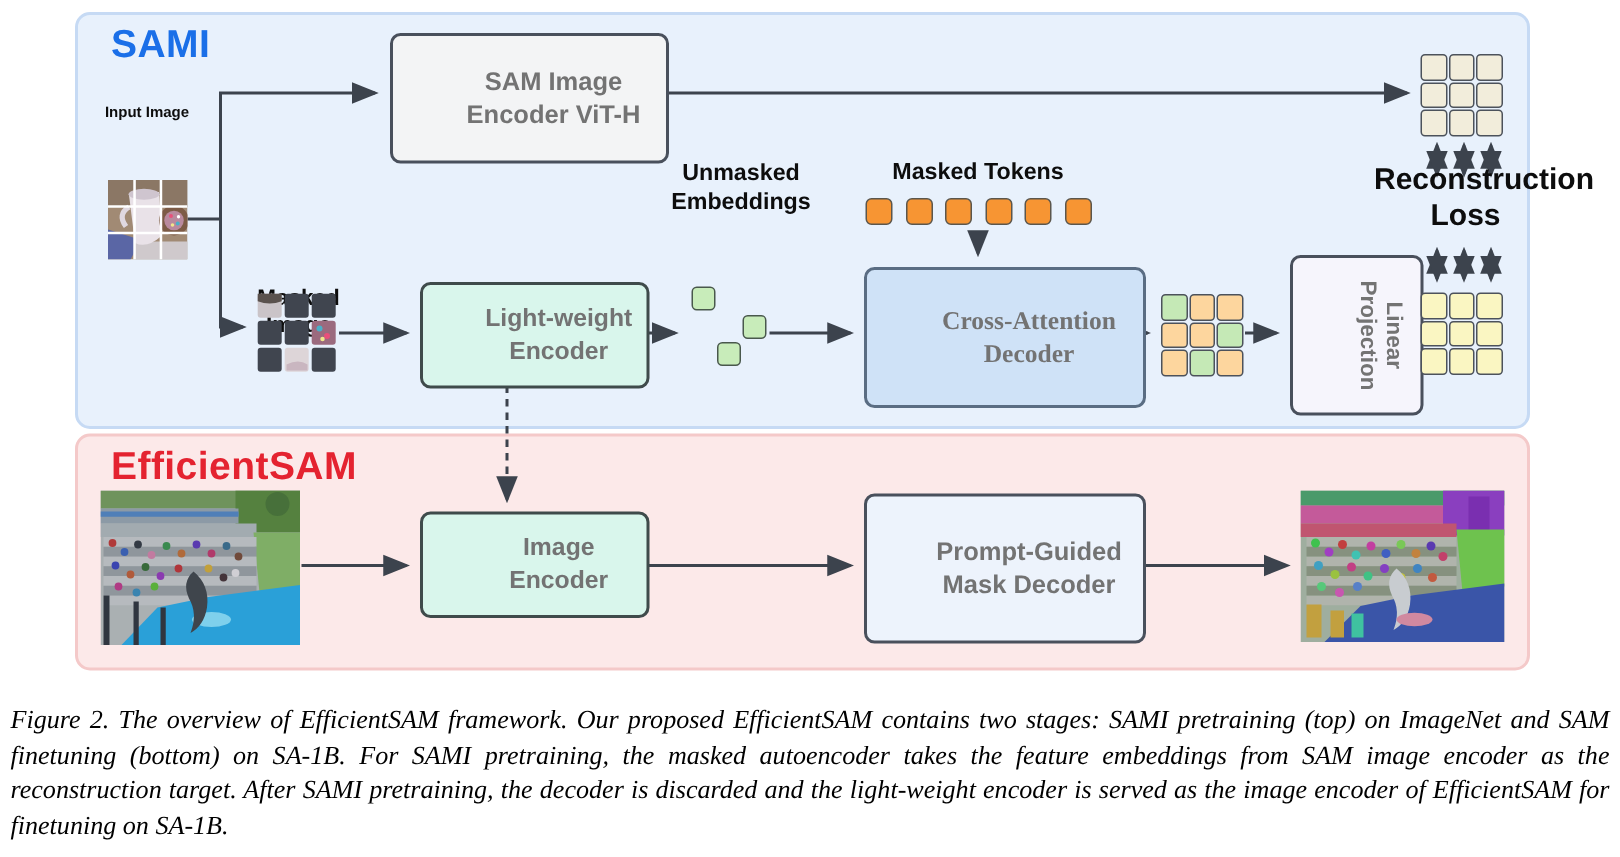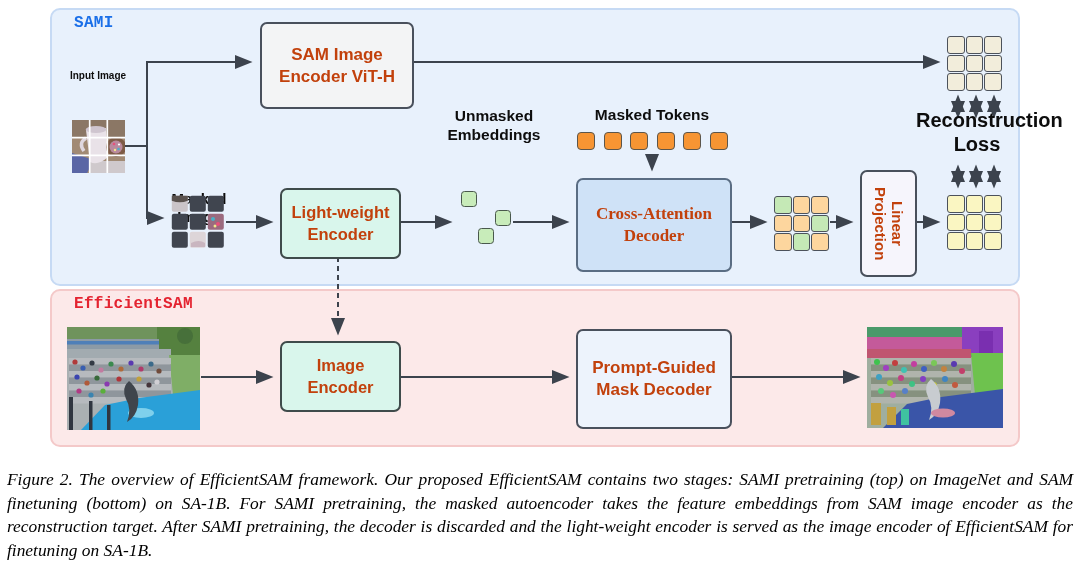--- a/index.html
+++ b/index.html
@@ -2,31 +2,31 @@
 <html><head>
 <meta charset="utf-8">
 <style>
   html,body{margin:0;padding:0;background:#ffffff;}
   body{width:1080px;height:571px;font-family:"Liberation Sans",sans-serif;overflow:hidden;position:relative;}
   .diagram{position:relative;width:1080px;height:460px;}
   .arrows{position:absolute;left:0;top:0;z-index:1;}
   .panel{position:absolute;border-radius:10px;z-index:0;}
   .panel-sami{left:50px;top:8px;width:966px;height:274px;background:#e8f1fc;border:2px solid #c6daf4;}
   .panel-esam{left:50px;top:289px;width:966px;height:154px;background:#fce9e9;border:2px solid #f4c9c9;}
-  .panel-title{position:absolute;font-weight:bold;font-size:16px;z-index:2;letter-spacing:.3px;font-family:Liberation Mono, monospace;}
+  .panel-title{position:absolute;font-weight:bold;font-size:26px;z-index:2;letter-spacing:.3px;}
   .title-sami{left:74px;top:14px;}
   .title-esam{left:74px;top:295px;}
   .lbl{position:absolute;font-weight:bold;color:#0d0d0d;text-align:center;z-index:2;line-height:1.2;}
   .lbl-input{left:66px;top:70px;width:64px;font-size:10px;}
   .lbl-masked-img{left:164px;top:150px;width:70px;font-size:15px;margin-top:40px;}
   .lbl-unmasked{left:435px;top:107px;width:118px;font-size:15.5px;}
   .lbl-masked-tok{left:566px;top:106px;width:172px;font-size:15.5px;}
   .lbl-recon{left:916px;top:108px;width:122px;font-size:20px;}
   .node{position:absolute;display:flex;align-items:center;justify-content:center;text-align:center;
-        font-weight:bold;color:#c2410c;border:2px solid #49505c;border-radius:7px;z-index:2;line-height:1.28;}
+        font-weight:bold;color:#737373;border:2px solid #49505c;border-radius:7px;z-index:2;line-height:1.28;padding-left:32px;}
   .node-sam{left:260px;top:22px;width:150px;height:83px;background:#f3f4f5;font-size:17px;}
   .node-lw{left:280px;top:188px;width:117px;height:67px;background:#d9f6ec;border-color:#3f4b4b;font-size:16.5px;}
   .node-cad{left:576px;top:178px;width:152px;height:90px;background:#cfe2f7;border-color:#5a6d83;font-size:17px;font-family:Liberation Serif, serif;}
   .node-lp{left:860px;top:170px;width:53px;height:103px;background:#f6f5fc;font-size:15px;}
   .node-ie{left:280px;top:341px;width:117px;height:67px;background:#d9f6ec;border-color:#3f4b4b;font-size:16.5px;}
   .node-pmd{left:576px;top:329px;width:152px;height:96px;background:#edf3fc;font-size:17px;}
   .vtext{writing-mode:vertical-rl;line-height:1.15;}
   .tokens-row{position:absolute;left:577px;top:132px;width:151px;height:20px;display:flex;justify-content:space-between;z-index:2;}
   .token{width:18px;height:18px;border:1.7px solid#5b564c;border-radius:4px;box-sizing:border-box;}
   .embed-layer{position:absolute;inset:0;z-index:2;pointer-events:none;}

